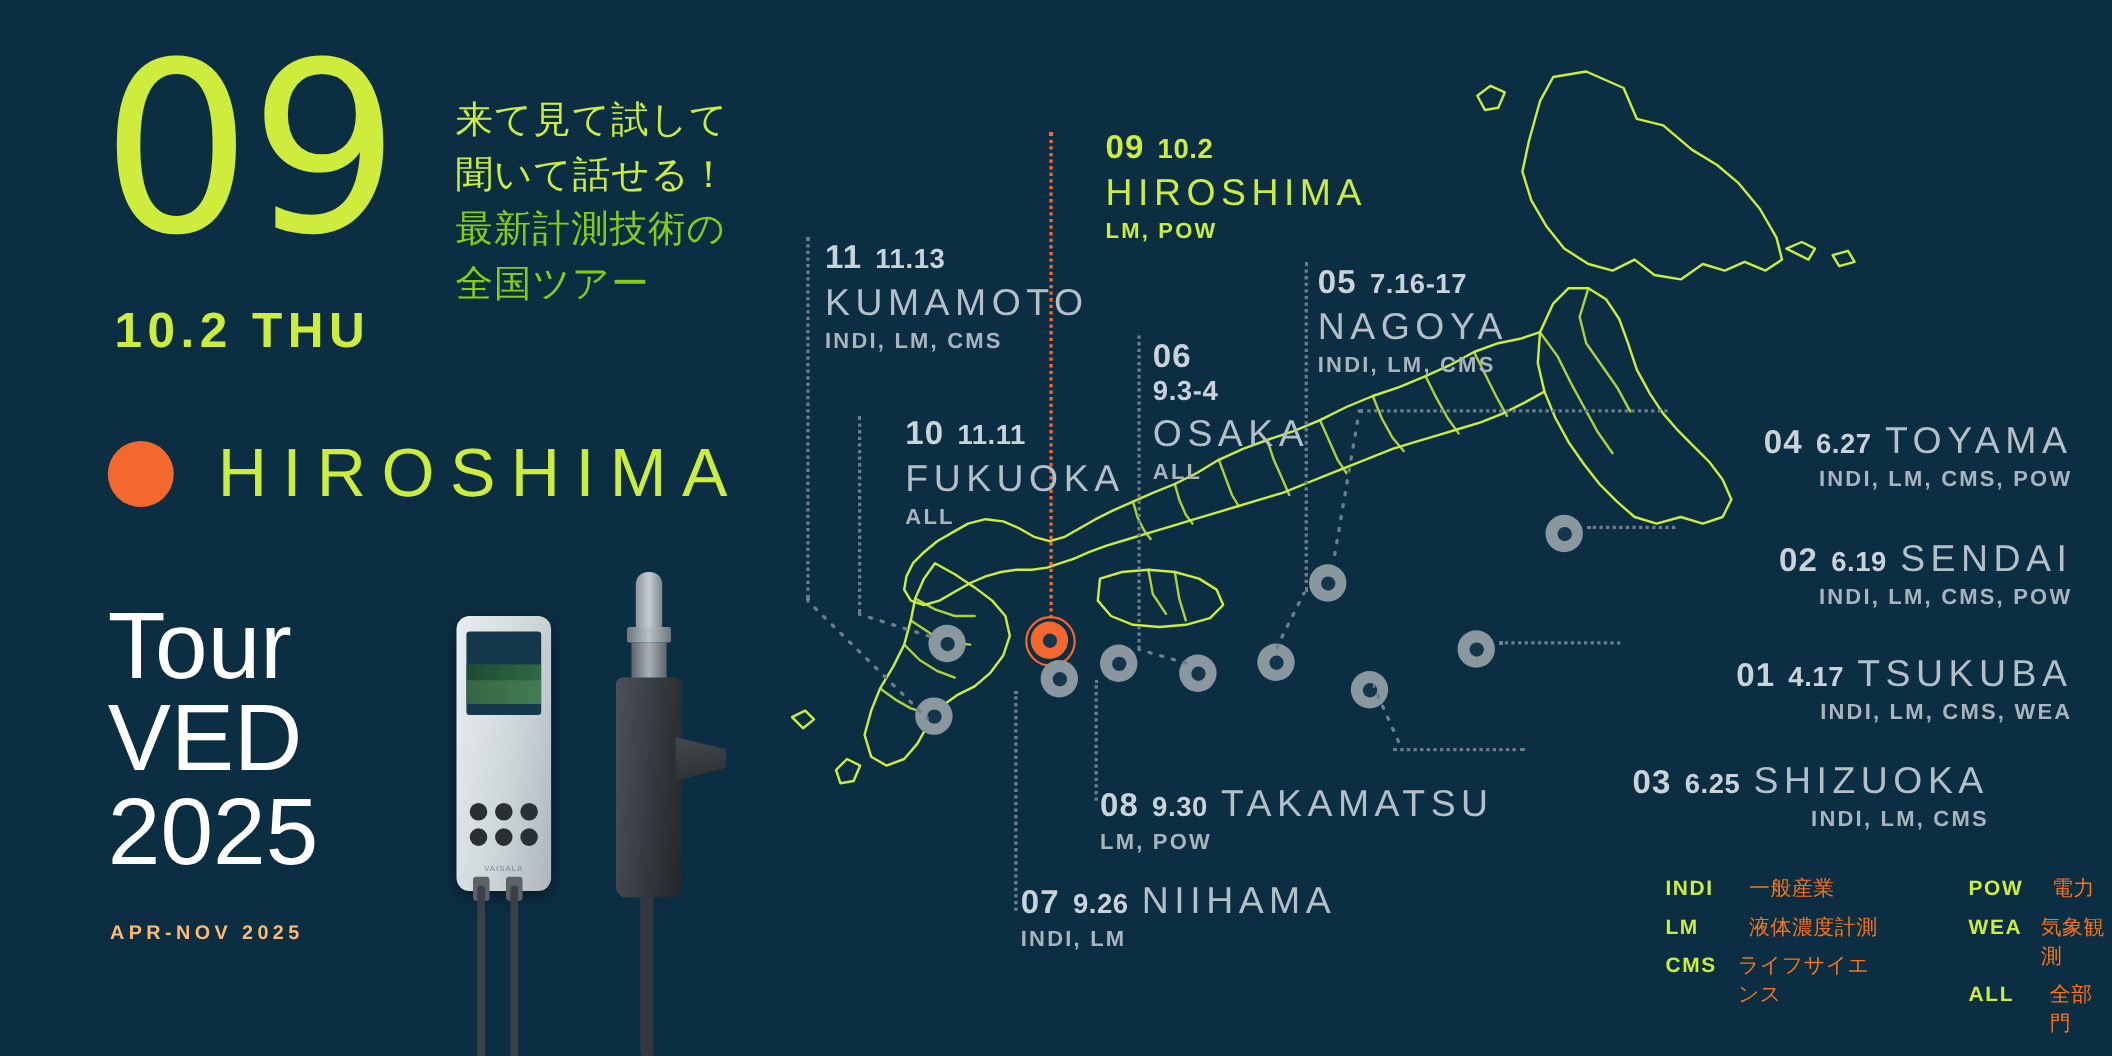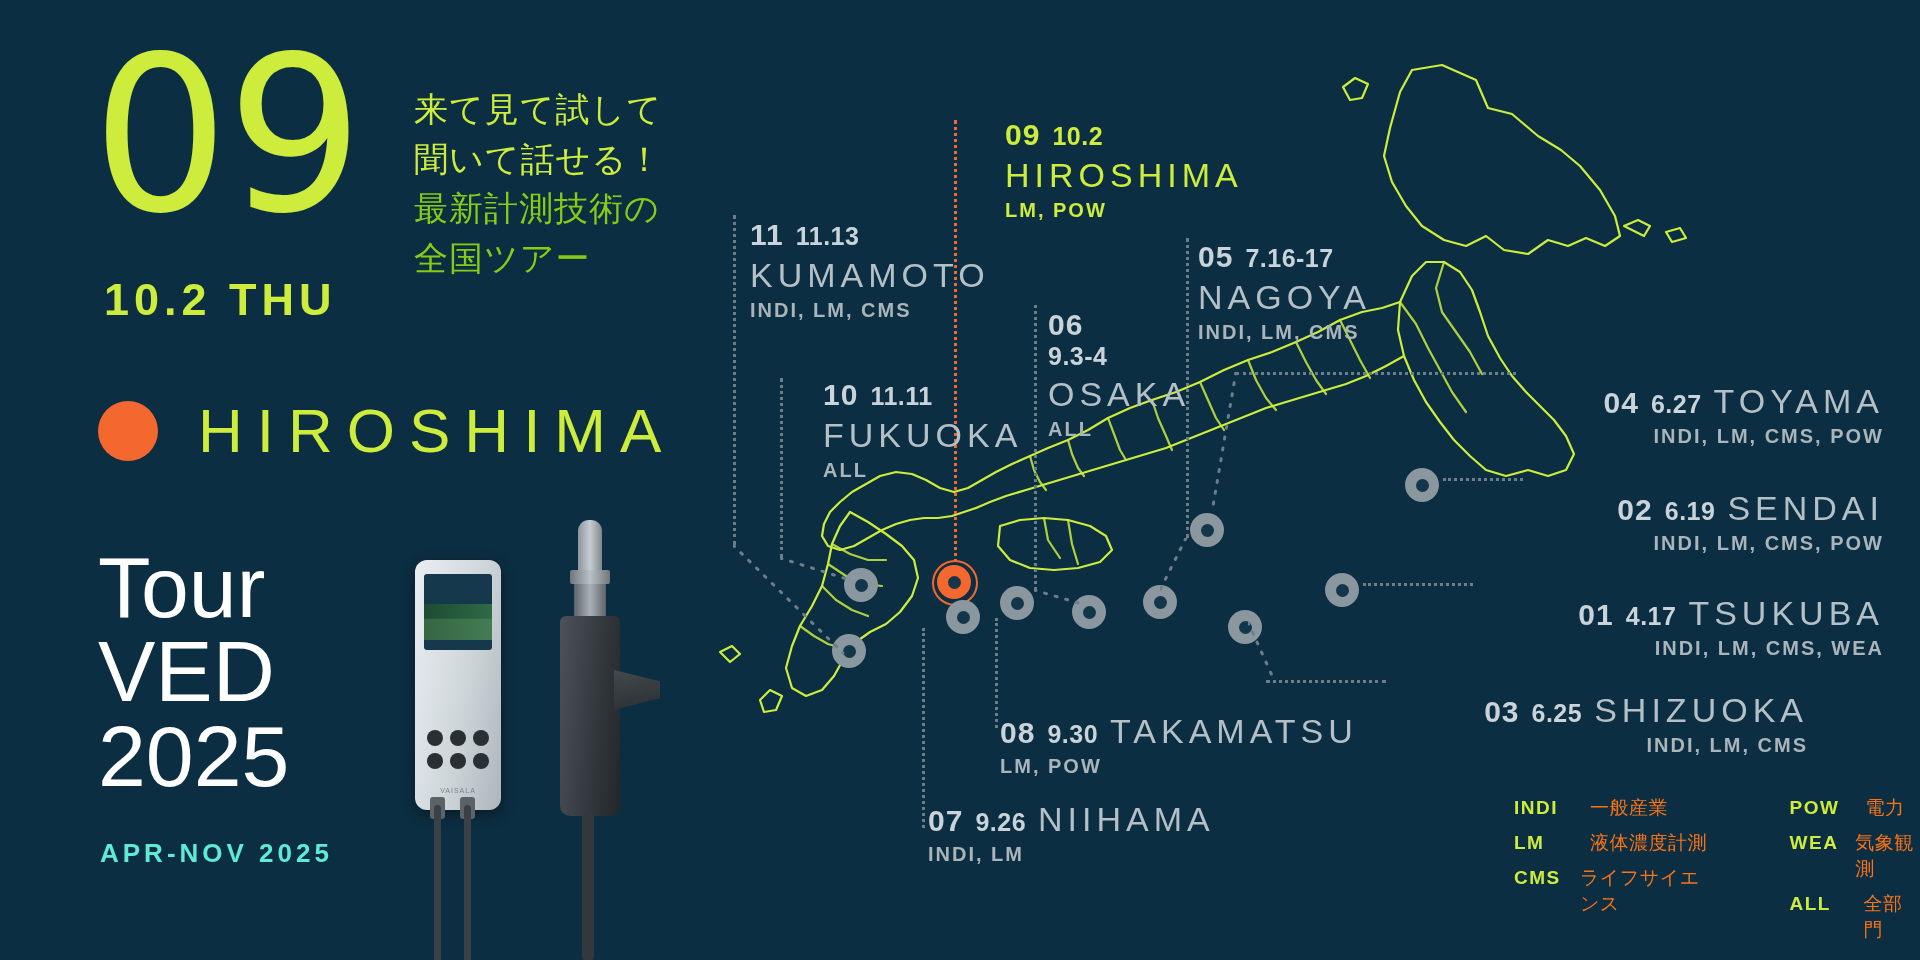--- a/index.html
+++ b/index.html
@@ -81,24 +81,24 @@
     font-weight: 200;
     color: #ffffff;
     letter-spacing: 0px;
     font-family: "Liberation Sans", sans-serif;
   }
   .tour-logo span { display: block; }
   .tour-period {
     position: absolute;
     left: 100px;
     top: 838px;
-    font-size: 26px;
+    font-size: 18px;
     letter-spacing: 4px;
     font-weight: 700;
-    color: #5eead4;
+    color: #fdba74;
   }
 
   
   .device-wrap { position: absolute; left: 390px; top: 520px; width: 300px; height: 440px; }
   .handheld {
     position: absolute; left: 25px; top: 40px;
     width: 86px; height: 250px;
     background: linear-gradient(100deg,#e9eef1 0%,#cfd6da 55%,#aeb6bb 100%);
     border-radius: 12px;
     box-shadow: 0 4px 14px rgba(0,0,0,.45);

